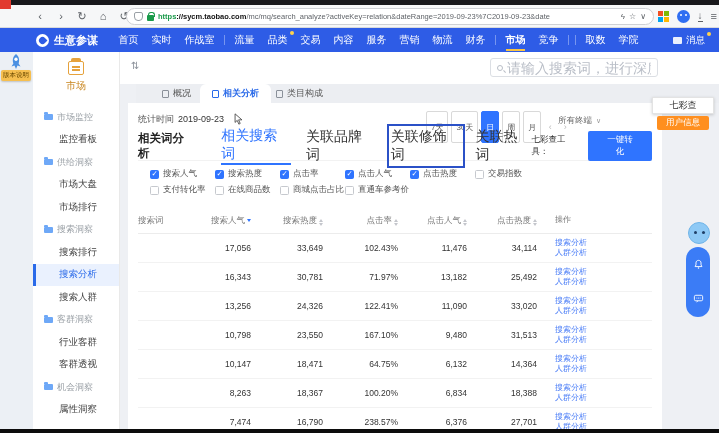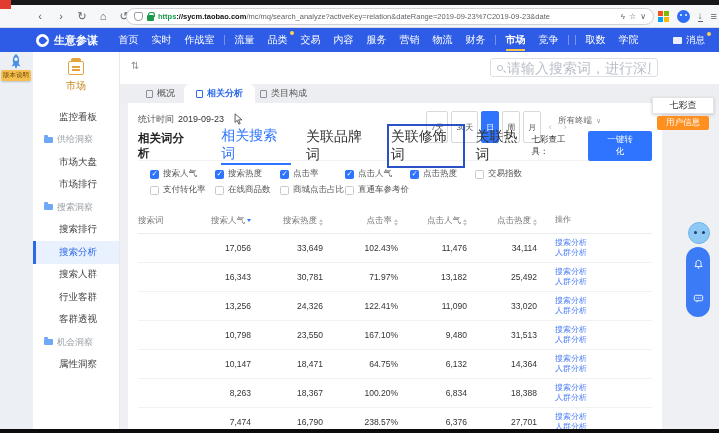--- a/index.html
+++ b/index.html
@@ -74,21 +74,21 @@
   
   .main{ position:absolute; top:52px; left:120px; right:0; bottom:4px; background:#eef0f4;}
   .main-top{ position:absolute; top:0; left:0; right:0; height:32px; background:#fff;}
   .collapse-ic{ position:absolute; left:11px; top:8px; width:8px; height:12px; color:#8a9099; font-size:10px; line-height:12px;}
   .searchbox{ position:absolute; left:370px; top:6px; width:168px; height:19px; border:1px solid #dcdfe4;
               border-radius:3px; background:#fff; display:flex; align-items:center; gap:4px; padding:0 6px;}
   .mag{ width:6px; height:6px; border:1.2px solid #b9bec7; border-radius:50%; position:relative; flex:none;}
   .mag::after{ content:""; position:absolute; top:5px; left:5px; width:3px; height:1.2px; background:#b9bec7; transform:rotate(45deg);}
   .searchbox input{ border:none; outline:none; font-size:14px; color:#666; width:100%; font-family:inherit;}
   .searchbox input::placeholder{ color:#b9bec7;}
-  .ptabs{ position:absolute; top:32px; left:0; right:0; height:19px; background:#eceef2;}
+  .ptabs{ position:absolute; top:32px; left:16px; right:0; height:19px; background:#eceef2;}
   .ptab{ position:absolute; top:0; height:19px; display:flex; align-items:center; gap:4px;
          font-size:9px; color:#555; padding:0 12px; cursor:pointer;}
   .ptab .doc{ width:7px; height:8px; border:1px solid #8a9099; border-radius:1px;}
   .ptab.active{ background:#fff; border-radius:6px 6px 0 0; color:#2a6ae9; font-weight:bold;}
   .ptab.active .doc{ border-color:#2a6ae9;}
   .ptab1{ left:14px;} .ptab2{ left:64px;} .ptab3{ left:128px;}
 
   
   .card{ position:absolute; top:51px; left:8px; width:534px; bottom:0; background:#fff; padding:0 10px; overflow:hidden;}
   .row-time{ margin-top:4px; height:24px; display:flex; align-items:center; gap:4px; position:relative;}
@@ -231,34 +231,42 @@
     </span>
     <span class="ver-badge">版本说明</span>
   </div>
 
   <div class="sidebar">
     <div class="sb-head">
       <div class="shop-ic"></div>
       <div class="sb-title">市场</div>
     </div>
     <div class="sb-menu">
+      <div class="sb-row sb-group">
+          <span class="folder"></span>
+          <span>市场监控</span>
+        </div>
       <div class="sb-row sb-item">监控看板</div>
       <div class="sb-row sb-group">
           <span class="folder"></span>
           <span>供给洞察</span>
         </div>
       <div class="sb-row sb-item">市场大盘</div>
       <div class="sb-row sb-item">市场排行</div>
       <div class="sb-row sb-group">
           <span class="folder"></span>
           <span>搜索洞察</span>
         </div>
       <div class="sb-row sb-item">搜索排行</div>
       <div class="sb-row sb-item active">搜索分析</div>
       <div class="sb-row sb-item">搜索人群</div>
+      <div class="sb-row sb-group">
+          <span class="folder"></span>
+          <span>客群洞察</span>
+        </div>
       <div class="sb-row sb-item">行业客群</div>
       <div class="sb-row sb-item">客群透视</div>
       <div class="sb-row sb-group">
           <span class="folder"></span>
           <span>机会洞察</span>
         </div>
       <div class="sb-row sb-item">属性洞察</div>
     </div>
   </div>
 

